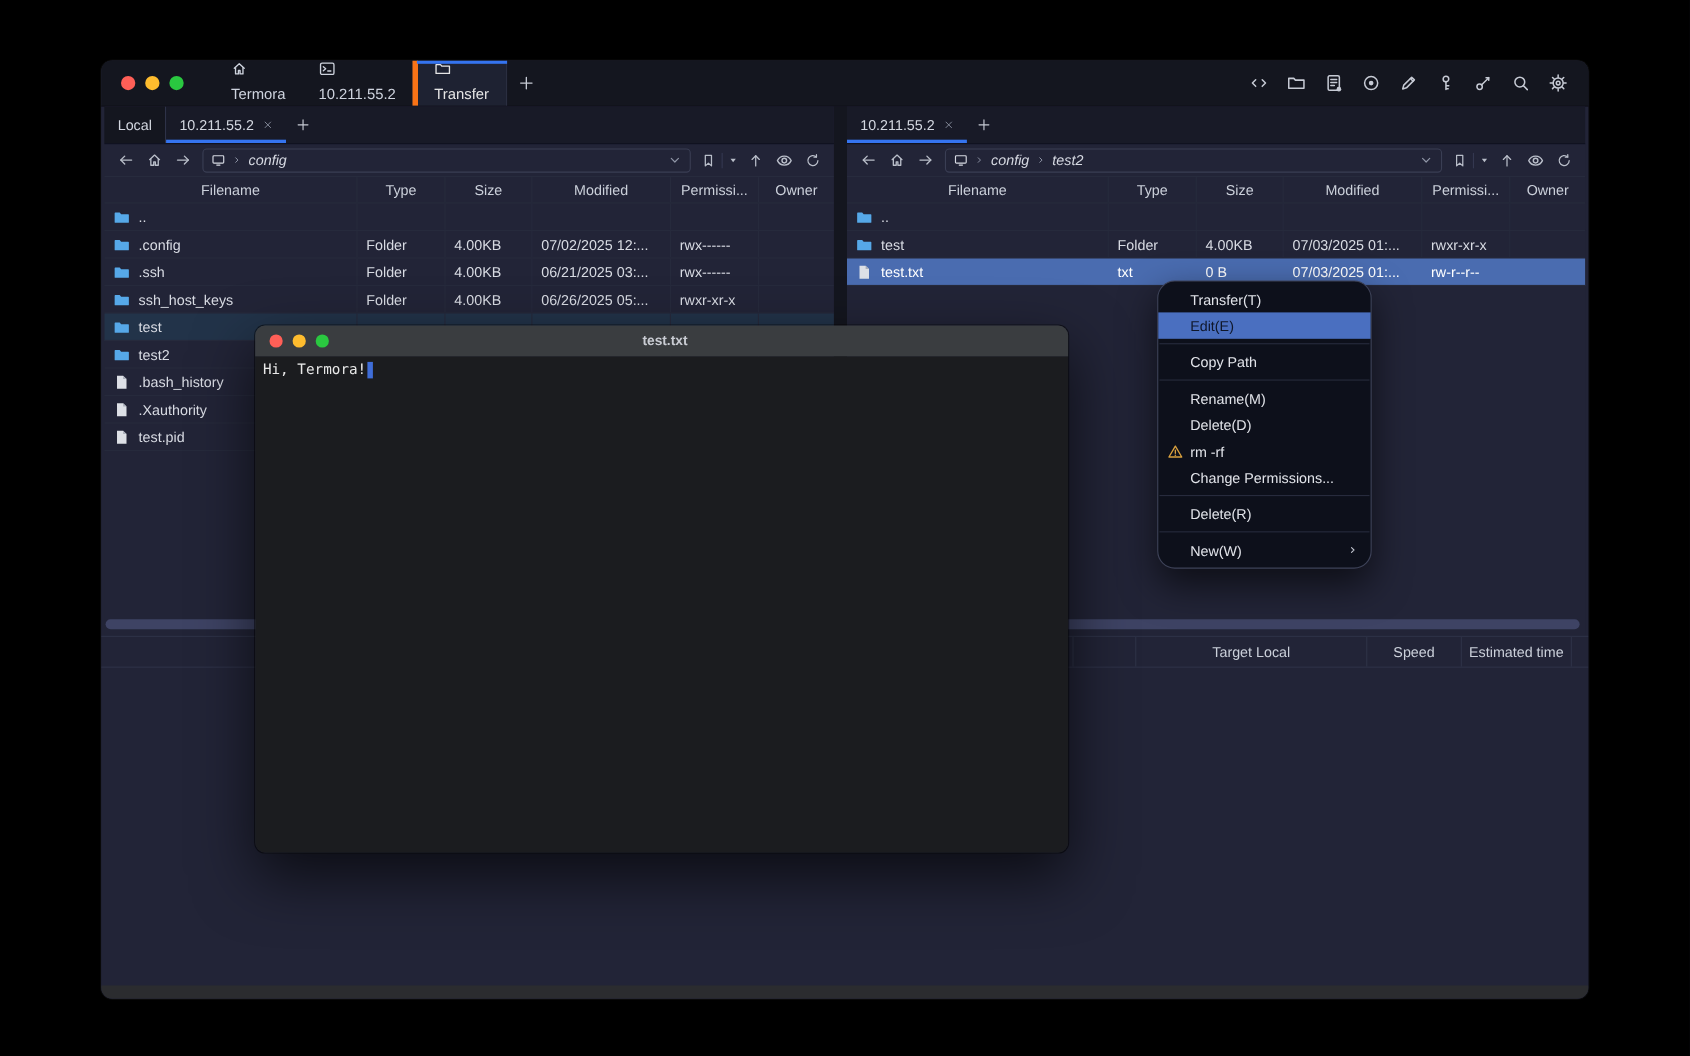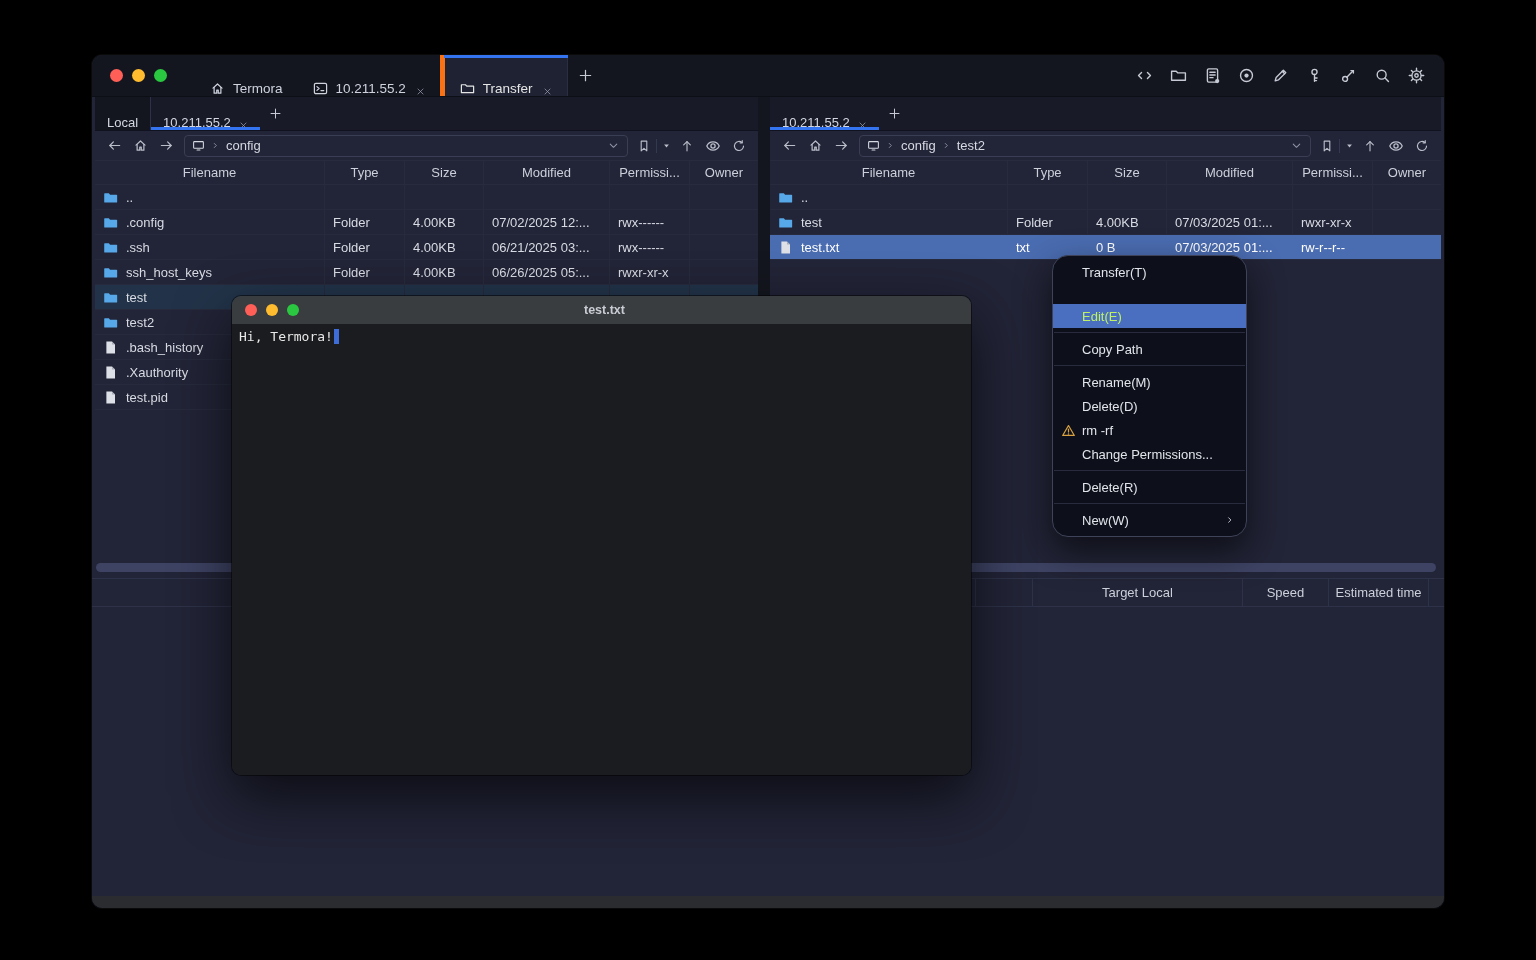--- a/index.html
+++ b/index.html
@@ -18,44 +18,44 @@
   .window{position:absolute;left:92px;top:55px;width:1352px;height:853px;background:var(--win);
     border-radius:10px;overflow:hidden;box-shadow:0 0 0 1px #0a0a0a,0 14px 50px rgba(0,0,0,.85);}
 
   
   .titlebar{position:absolute;top:0;left:0;right:0;height:42px;background:var(--chrome);
     border-bottom:1px solid #0d0f17;display:flex;align-items:stretch;}
   .lights{display:flex;align-items:center;gap:9px;padding:0 28px 0 18px;}
   .light{width:13px;height:13px;border-radius:50%;display:inline-block;cursor:default;}
   .light.red{background:var(--tl-red);} .light.yellow{background:var(--tl-yellow);} .light.green{background:var(--tl-green);}
   .app-tabs{display:flex;align-items:stretch;}
-  .app-tab{display:flex;align-items:flex-end;gap:8px;padding:0 15px;color:#ced3de;position:relative;font-size:13.5px;cursor:default;}
+  .app-tab{display:flex;align-items:flex-start;gap:8px;padding:0 15px;color:#ced3de;position:relative;font-size:13.5px;cursor:default;flex-direction:column;}
   .app-tab.active{background:#1e2232;border-left:5px solid #f97316;border-right:1px solid #2a2e40;color:#e5e5e5;}
   .app-tab.active::before{content:"";position:absolute;top:0;left:-1px;right:-1px;height:3px;background:var(--accent);}
   .tab-close{display:flex;align-items:center;color:#9aa0b0;margin-left:2px;cursor:pointer;}
   .plus-btn{display:flex;align-items:center;justify-content:center;width:36px;color:var(--icon);background:none;border:none;cursor:pointer;}
   .tb-icons{margin-left:auto;display:flex;align-items:center;gap:10px;padding-right:16px;}
   .tb-btn{width:24px;height:24px;display:flex;align-items:center;justify-content:center;background:none;border:none;color:var(--icon);cursor:pointer;}
 
   
   .wbody{position:absolute;top:42px;left:0;right:0;bottom:0;background:var(--win);}
   .divider-v{position:absolute;left:666px;top:0;width:12px;height:481px;background:var(--chrome);}
 
   .panel{position:absolute;top:0;height:481px;background:var(--win);}
   .panel.left{left:3px;width:663px;}
   .panel.right{left:678px;width:671px;}
 
   .ptabs{height:34px;background:var(--tabstrip);display:flex;align-items:stretch;border-bottom:1px solid #101220;}
-  .ptab{display:flex;align-items:flex-end;gap:7px;padding:0 12px;color:#d3d7e0;position:relative;cursor:default;}
+  .ptab{display:flex;align-items:center;gap:7px;padding:0 12px;color:#d3d7e0;position:relative;cursor:default;}
   .ptab.boxed{border-right:1px solid var(--line);background:var(--chrome);}
   .ptab.active::after{content:"";position:absolute;left:0;right:0;bottom:0;height:3px;background:var(--accent);}
   .ptab .tab-close{margin-left:1px;}
   .ptab-plus{display:flex;align-items:center;justify-content:center;width:32px;color:var(--icon);background:none;border:none;cursor:pointer;}
 
-  .pnav{height:29px;display:flex;align-items:center;gap:2px;padding:0 7px;}
+  .pnav{height:29px;display:flex;align-items:center;gap:2px;padding:0 7px;font-style:italic;}
   .nav-btn{width:24px;height:24px;display:flex;align-items:center;justify-content:center;background:none;border:none;color:#b9bec9;cursor:pointer;flex:none;}
   .addr{flex:1;height:22px;border:1px solid #3a3e54;border-radius:4px;display:flex;align-items:center;gap:5px;
     padding:0 7px;margin:0 4px;color:#d6d9e2;cursor:text;min-width:0;}
   .addr .seg{white-space:nowrap;}
   .addr .spacer{flex:1;}
   .crumb-sep{color:#8f95a6;display:flex;}
   .bm-group{display:flex;align-items:center;flex:none;}
   .bm-div{width:1px;height:14px;background:#343850;margin:0 2px;}
 
   
@@ -94,21 +94,21 @@
   .ed-title-center{position:absolute;left:0;right:0;display:flex;align-items:center;justify-content:center;gap:6px;
     color:#c9ccd3;font-weight:700;font-size:12.5px;pointer-events:none;}
   .ed-body{position:absolute;top:28px;left:0;right:0;bottom:0;background:#1b1c1f;border-radius:0 0 9px 9px;
     padding:5px 7px;font-family:"DejaVu Sans Mono",monospace;font-size:13px;color:#e8e8e8;cursor:text;}
   .caret{display:inline-block;width:5px;height:15px;background:#3f6dd8;vertical-align:text-bottom;margin-left:1px;}
 
   
   .cmenu{position:absolute;left:960px;top:200px;width:195px;z-index:50;background:#0d101b;
     border:1px solid #3e4359;border-radius:16px;padding:4px 0;box-shadow:0 14px 34px rgba(0,0,0,.6);}
   .mi{height:24px;display:flex;align-items:center;padding:0 10px 0 29px;color:#e2e4ea;position:relative;cursor:pointer;}
-  .mi.hl{background:var(--menu-hl);color:#bef264;margin-top:20px;}
+  .mi.hl{background:var(--menu-hl);color:#0f172a;}
   .mi .mi-ico{position:absolute;left:8px;top:4.5px;width:15px;height:15px;color:var(--warn);display:flex;}
   .mi .sub-arrow{margin-left:auto;color:#c0c4cf;display:flex;}
   .msep{height:1px;background:#272b3d;margin:4px 1px;}
 </style>
 </head>
 <body>
 
 <div class="stage">
   <div class="window">
 

